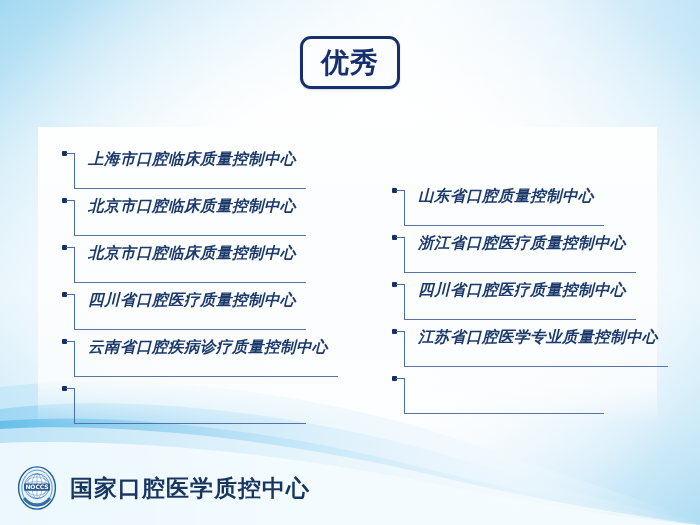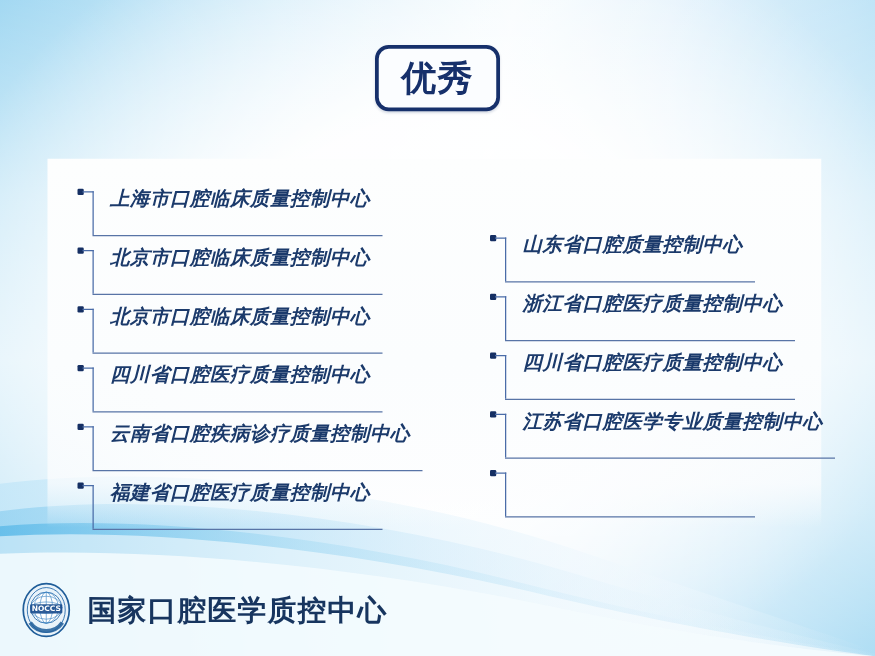--- a/index.html
+++ b/index.html
@@ -130,21 +130,20 @@
         <span class="bullet"></span>
         <span class="elbow-top"></span>
         <span class="elbow"></span>
         <span class="label">云南省口腔疾病诊疗质量控制中心</span>
         <span class="underline" style="width: 264px;"></span>
       </div>
       <div class="item">
         <span class="bullet"></span>
         <span class="elbow-top"></span>
         <span class="elbow"></span>
-        <span class="label">福建省口腔医疗质量控制中心</span>
         <span class="underline" style="width: 232px;"></span>
       </div>
     </div>
   <div class="col col-right" id="col-right">
       <div class="item">
         <span class="bullet"></span>
         <span class="elbow-top"></span>
         <span class="elbow"></span>
         <span class="label">山东省口腔质量控制中心</span>
         <span class="underline" style="width: 200px;"></span>

